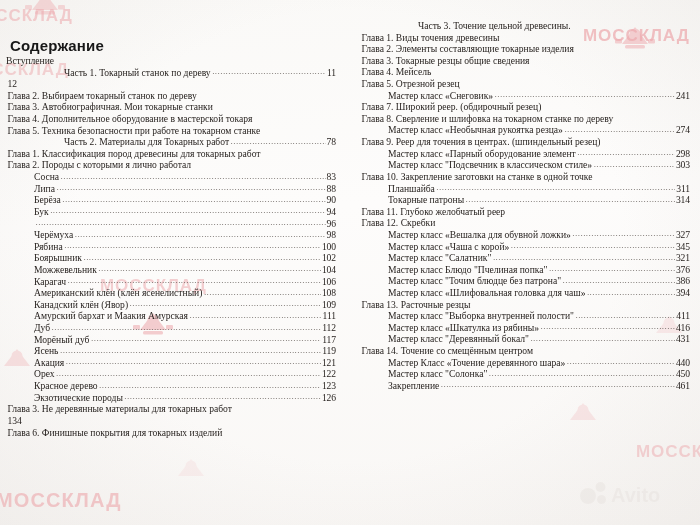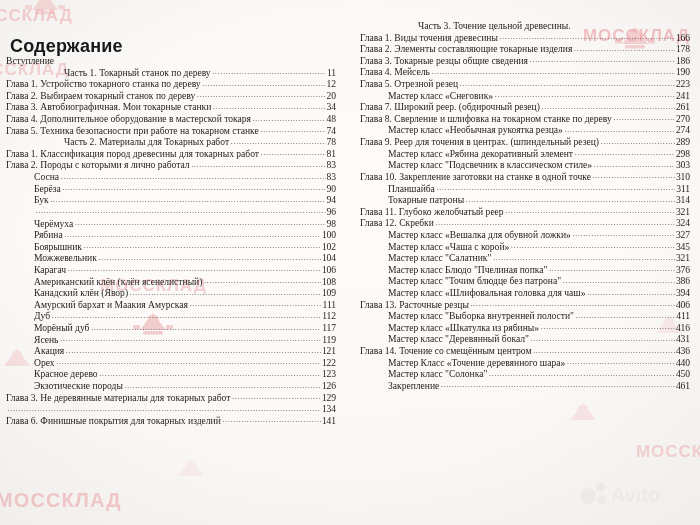--- a/index.html
+++ b/index.html
@@ -117,21 +117,21 @@
     position: relative;
     width: 100%;
   }
   #col-left .col-inner  { padding-top: 27px; }
   #col-right .col-inner { padding-top: 8px; }
 
   
   .toc-title {
     font-family: "Liberation Sans", "DejaVu Sans", sans-serif;
     font-weight: 700;
-    font-size: 18px;
+    font-size: 15px;
     letter-spacing: .01em;
     color: #1a1a1a;
     margin: 0 0 2px 4px;
     line-height: 14px;
   }
 
   
   .entry {
     display: flex;
     align-items: baseline;
@@ -159,21 +159,21 @@
   .entry .leader::before {
     content: "......................................................................................................................................................";
   }
   .entry .page {
     flex: 0 0 auto;
     text-align: right;
     letter-spacing: -0.01em;
   }
 
   
-  .lvl0 { padding-left: 0px; }
+  .lvl0 { padding-left: 0px; flex-direction: column; }
   .lvl1 { padding-left: 28px; }
   .lvl2 { padding-left: 58px; }
 
   
   .part { }
 
   
   #content { filter: saturate(.96) contrast(1.02); }
 </style>
 </head>
@@ -283,21 +283,20 @@
         <div id="left-entries">
             <div class="entry lvl0 plain">
               <span class="label">Вступление</span>
             </div>
             <div class="entry lvl2 part">
               <span class="label">Часть 1. Токарный станок по дереву</span>
               <span class="leader"></span>
               <span class="page">11</span>
             </div>
             <div class="entry lvl0">
-              <span class="label">Глава 1. Устройство токарного станка по дереву</span>
               <span class="leader"></span>
               <span class="page">12</span>
             </div>
             <div class="entry lvl0">
               <span class="label">Глава 2. Выбираем токарный станок по дереву</span>
               <span class="leader"></span>
               <span class="page">20</span>
             </div>
             <div class="entry lvl0">
               <span class="label">Глава 3. Автобиографичная. Мои токарные станки</span>
@@ -326,20 +325,25 @@
             </div>
             <div class="entry lvl0">
               <span class="label">Глава 2. Породы с которыми я лично работал</span>
               <span class="leader"></span>
               <span class="page">83</span>
             </div>
             <div class="entry lvl1">
               <span class="label">Сосна</span>
               <span class="leader"></span>
               <span class="page">83</span>
+            </div>
+            <div class="entry lvl1">
+              <span class="label">Липа</span>
+              <span class="leader"></span>
+              <span class="page">88</span>
             </div>
             <div class="entry lvl1">
               <span class="label">Берёза</span>
               <span class="leader"></span>
               <span class="page">90</span>
             </div>
             <div class="entry lvl1">
               <span class="label">Бук</span>
               <span class="leader"></span>
               <span class="page">94</span>
@@ -491,21 +495,21 @@
               <span class="label">Мастер класс «Необычная рукоятка резца»</span>
               <span class="leader"></span>
               <span class="page">274</span>
             </div>
             <div class="entry lvl0">
               <span class="label">Глава 9. Реер для точения в центрах. (шпиндельный резец)</span>
               <span class="leader"></span>
               <span class="page">289</span>
             </div>
             <div class="entry lvl1">
-              <span class="label">Мастер класс «Рябина декоративный элемент</span>
+              <span class="label">Мастер класс «Парный оборудование элемент</span>
               <span class="leader"></span>
               <span class="page">298</span>
             </div>
             <div class="entry lvl1">
               <span class="label">Мастер класс "Подсвечник в классическом стиле»</span>
               <span class="leader"></span>
               <span class="page">303</span>
             </div>
             <div class="entry lvl0">
               <span class="label">Глава 10. Закрепление заготовки на станке в одной точке</span>

